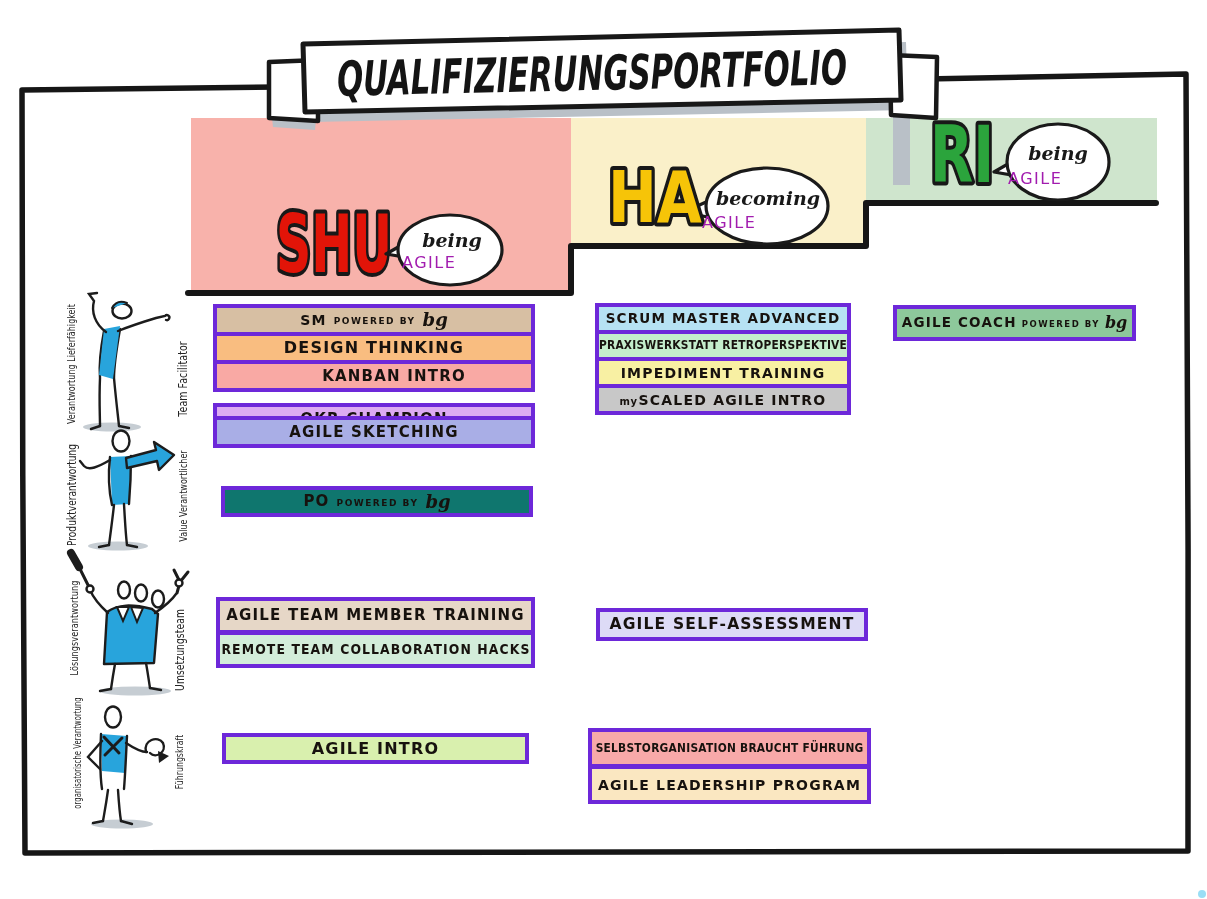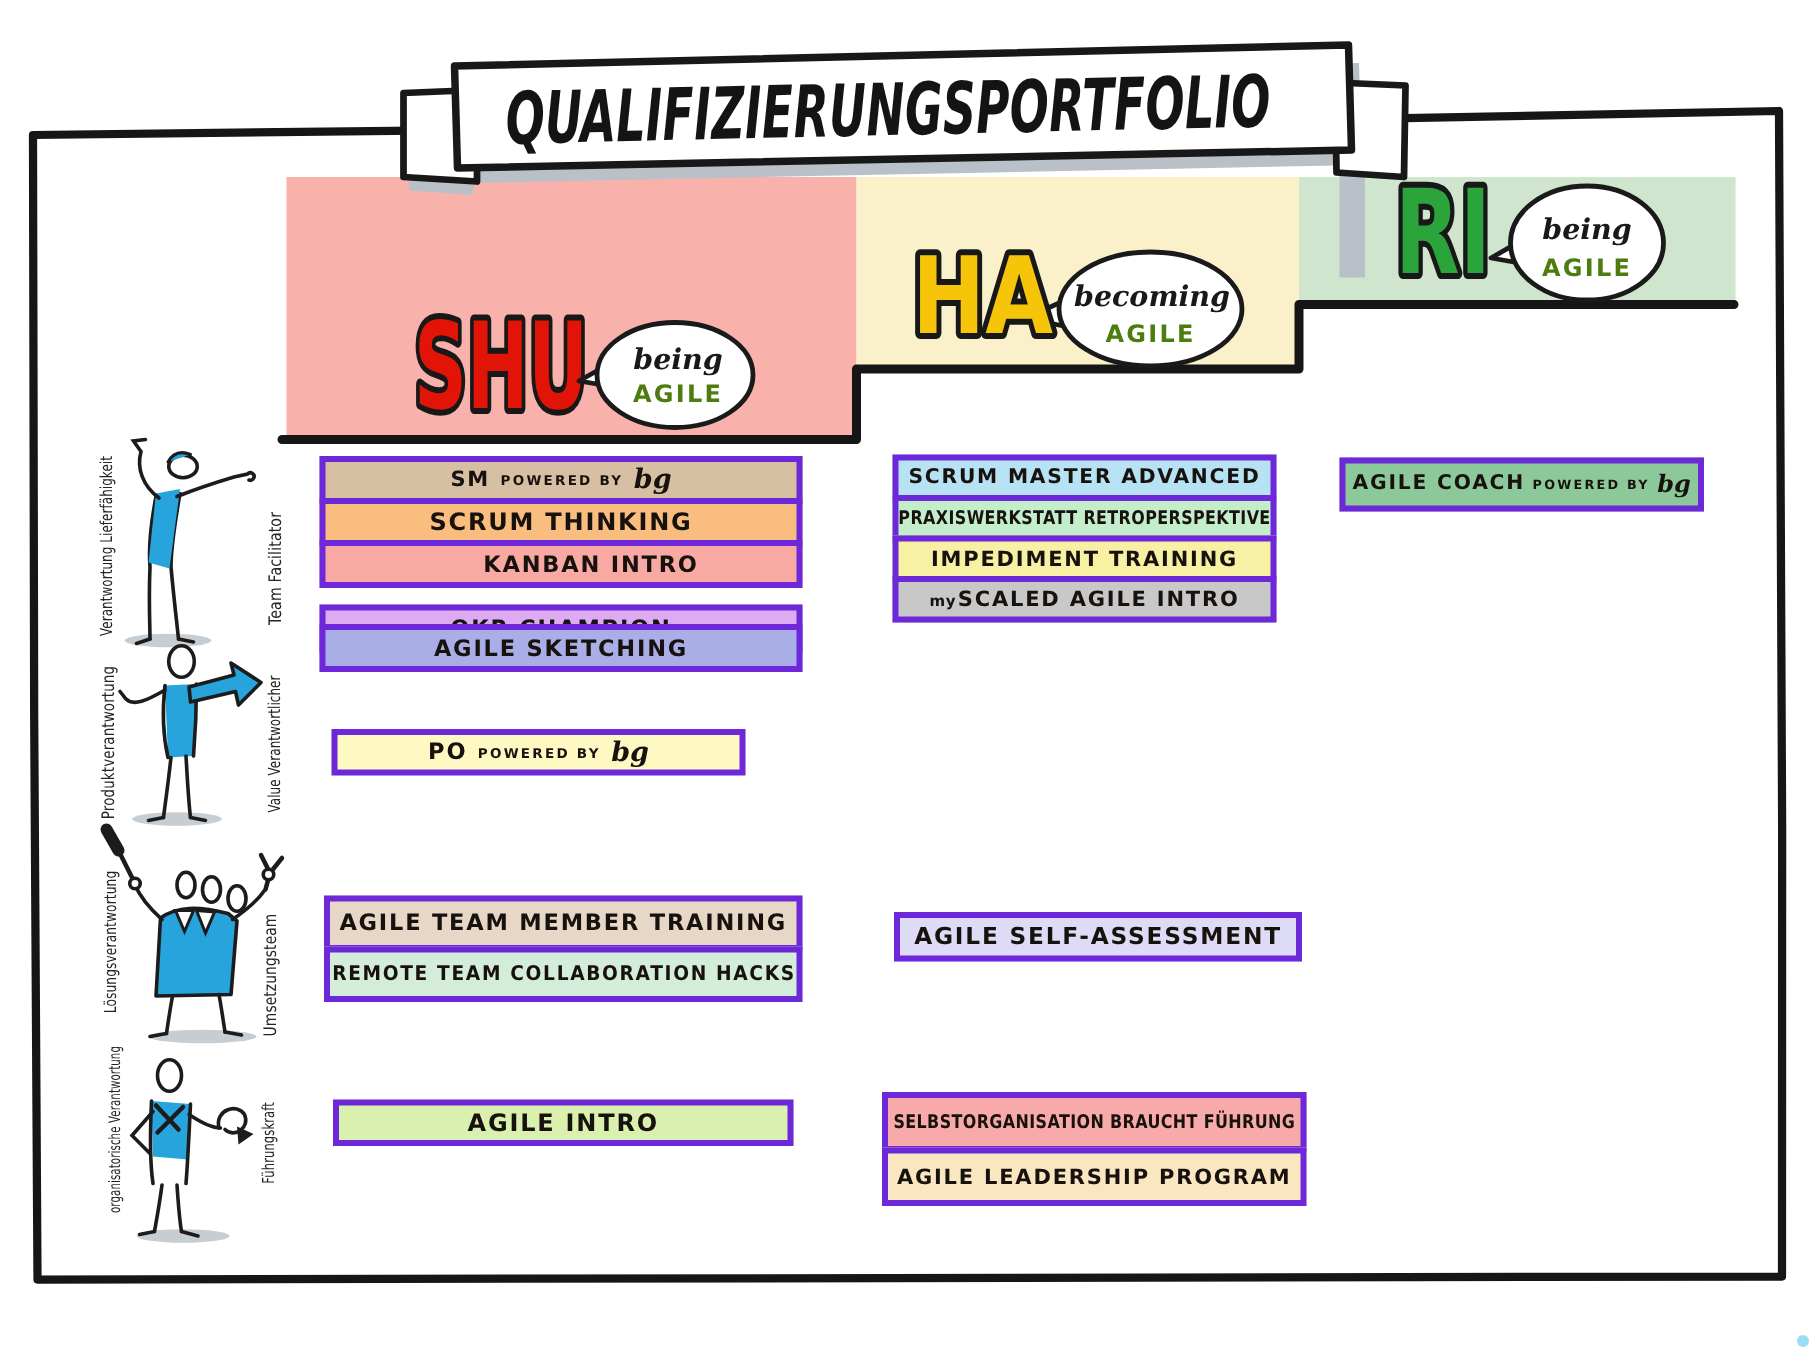--- a/index.html
+++ b/index.html
@@ -11,21 +11,21 @@
        align-items:center;justify-content:center;gap:7px;text-align:center;white-space:nowrap;
        font-weight:700;letter-spacing:1.2px;color:#17120e;line-height:1;}
   .box.thick{border-width:4px;}
   .small-powered{font-size:9px;letter-spacing:1.5px;font-weight:700;padding-top:3px;}
   .logo-bg{font-size:18px;font-weight:700;font-style:italic;font-family:"DejaVu Serif",serif;letter-spacing:0;}
   .vlabel{position:absolute;white-space:nowrap;
           transform:translate(-50%,-50%) rotate(-90deg) scaleX(var(--sx,1));
           font-size:11px;color:#242424;letter-spacing:0.1px;}
   .bubble-line1{position:absolute;text-align:center;font-family:"DejaVu Serif",serif;
                 font-style:italic;font-weight:700;color:#191919;}
-  .bubble-line2{position:absolute;text-align:center;font-weight:700;letter-spacing:2px;color:#4d7c0f;}
+  .bubble-line2{position:absolute;font-weight:400;letter-spacing:2px;color:#a21caf;}
   .mini{font-size:10px;font-weight:700;letter-spacing:0.5px;align-self:flex-end;padding-bottom:4px;}
 </style>
 </head>
 <body>
 
 <div id="stage">
 
   <div class="block" style="left: 191px; top: 118px; width: 380px; height: 175px; background-color: rgb(248, 178, 171);"></div>
   <div class="block" style="left: 571px; top: 118px; width: 295px; height: 128px; background-color: rgb(250, 240, 201);"></div>
   <div class="block" style="left: 866px; top: 118px; width: 291px; height: 85px; background-color: rgb(207, 229, 205);"></div>
@@ -142,33 +142,33 @@
   <div class="vlabel" style="left:180px;top:650px;--sx:0.80;font-size:11.5px;">Umsetzungsteam</div>
   <div class="vlabel" style="left:77px;top:753px;--sx:0.65;font-size:10.5px;">organisatorische Verantwortung</div>
   <div class="vlabel" style="left:179px;top:762px;--sx:0.70;">Führungskraft</div>
 
   <div class="box" style="left: 213px; top: 304px; width: 322px; height: 32px; font-size: 14px; border-width: 4px; background-color: rgb(215, 191, 163);">
     <span>SM</span>
     <span class="small-powered">POWERED BY</span>
     <span class="logo-bg">bg</span>
   </div>
   <div class="box" style="left: 213px; top: 332px; width: 322px; height: 32px; font-size: 16px; border-width: 4px; background-color: rgb(249, 189, 128);">
-    <span>SCRUM THINKING</span>
+    <span>DESIGN THINKING</span>
   </div>
   <div class="box" style="left: 213px; top: 360px; width: 322px; height: 32px; font-size: 15px; border-width: 4px; background-color: rgb(249, 169, 164); padding-left: 40px;">
     <span>KANBAN INTRO</span>
   </div>
   <div class="box" style="left: 213px; top: 388px; width: 322px; height: 32px; font-size: 15px; border-width: 4px; background-color: rgb(221, 171, 242); margin-top: 15px;">
     <span>OKR CHAMPION</span>
   </div>
   <div class="box" style="left: 213px; top: 416px; width: 322px; height: 32px; font-size: 15px; border-width: 4px; background-color: rgb(169, 174, 230);">
     <span>AGILE SKETCHING</span>
   </div>
 
-  <div class="box thick" style="left: 221px; top: 486px; width: 276px; height: 31px; font-size: 15px; background-color: #fef9c3;">
+  <div class="box thick" style="left: 221px; top: 486px; width: 312px; height: 31px; font-size: 15px; background-color: #0f766e;">
     <span>PO</span>
     <span class="small-powered">POWERED BY</span>
     <span class="logo-bg">bg</span>
   </div>
 
   <div class="box thick" style="left: 216px; top: 597px; width: 319px; height: 37px; font-size: 15px; border-width: 4px; background-color: rgb(230, 215, 199);">
     <span>AGILE TEAM MEMBER TRAINING</span>
   </div>
   <div class="box thick" style="left: 216px; top: 631px; width: 319px; height: 37px; font-size: 13.5px; border-width: 4px; background-color: rgb(211, 237, 218);">
     <span style="transform:scaleX(0.92);">REMOTE TEAM COLLABORATION HACKS</span>

